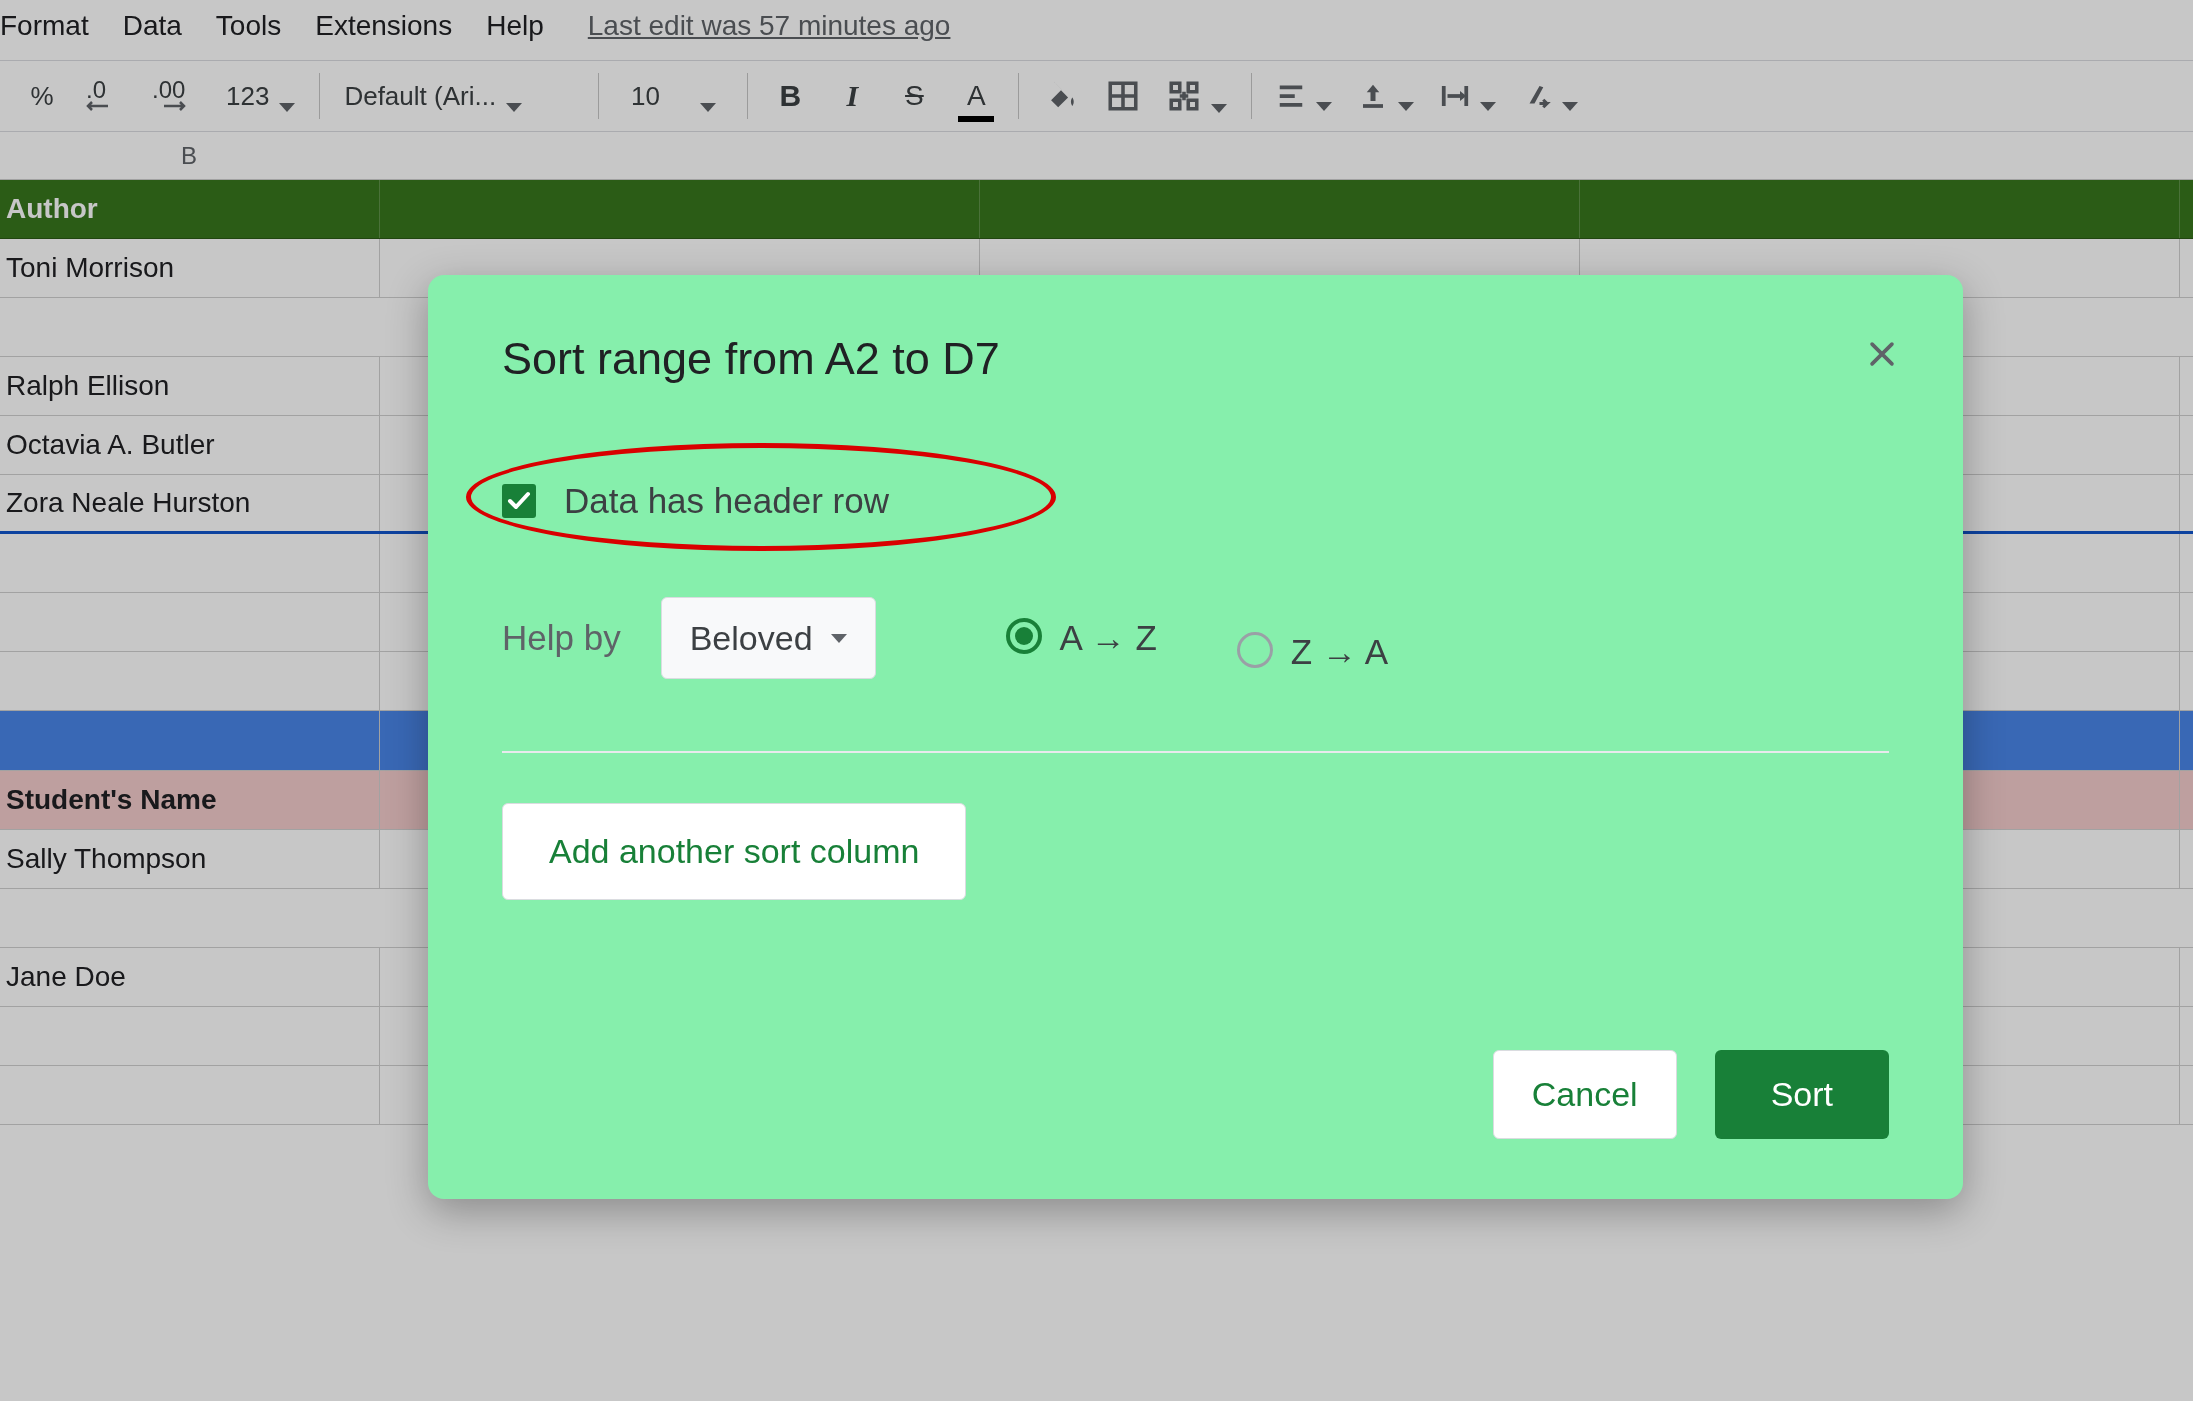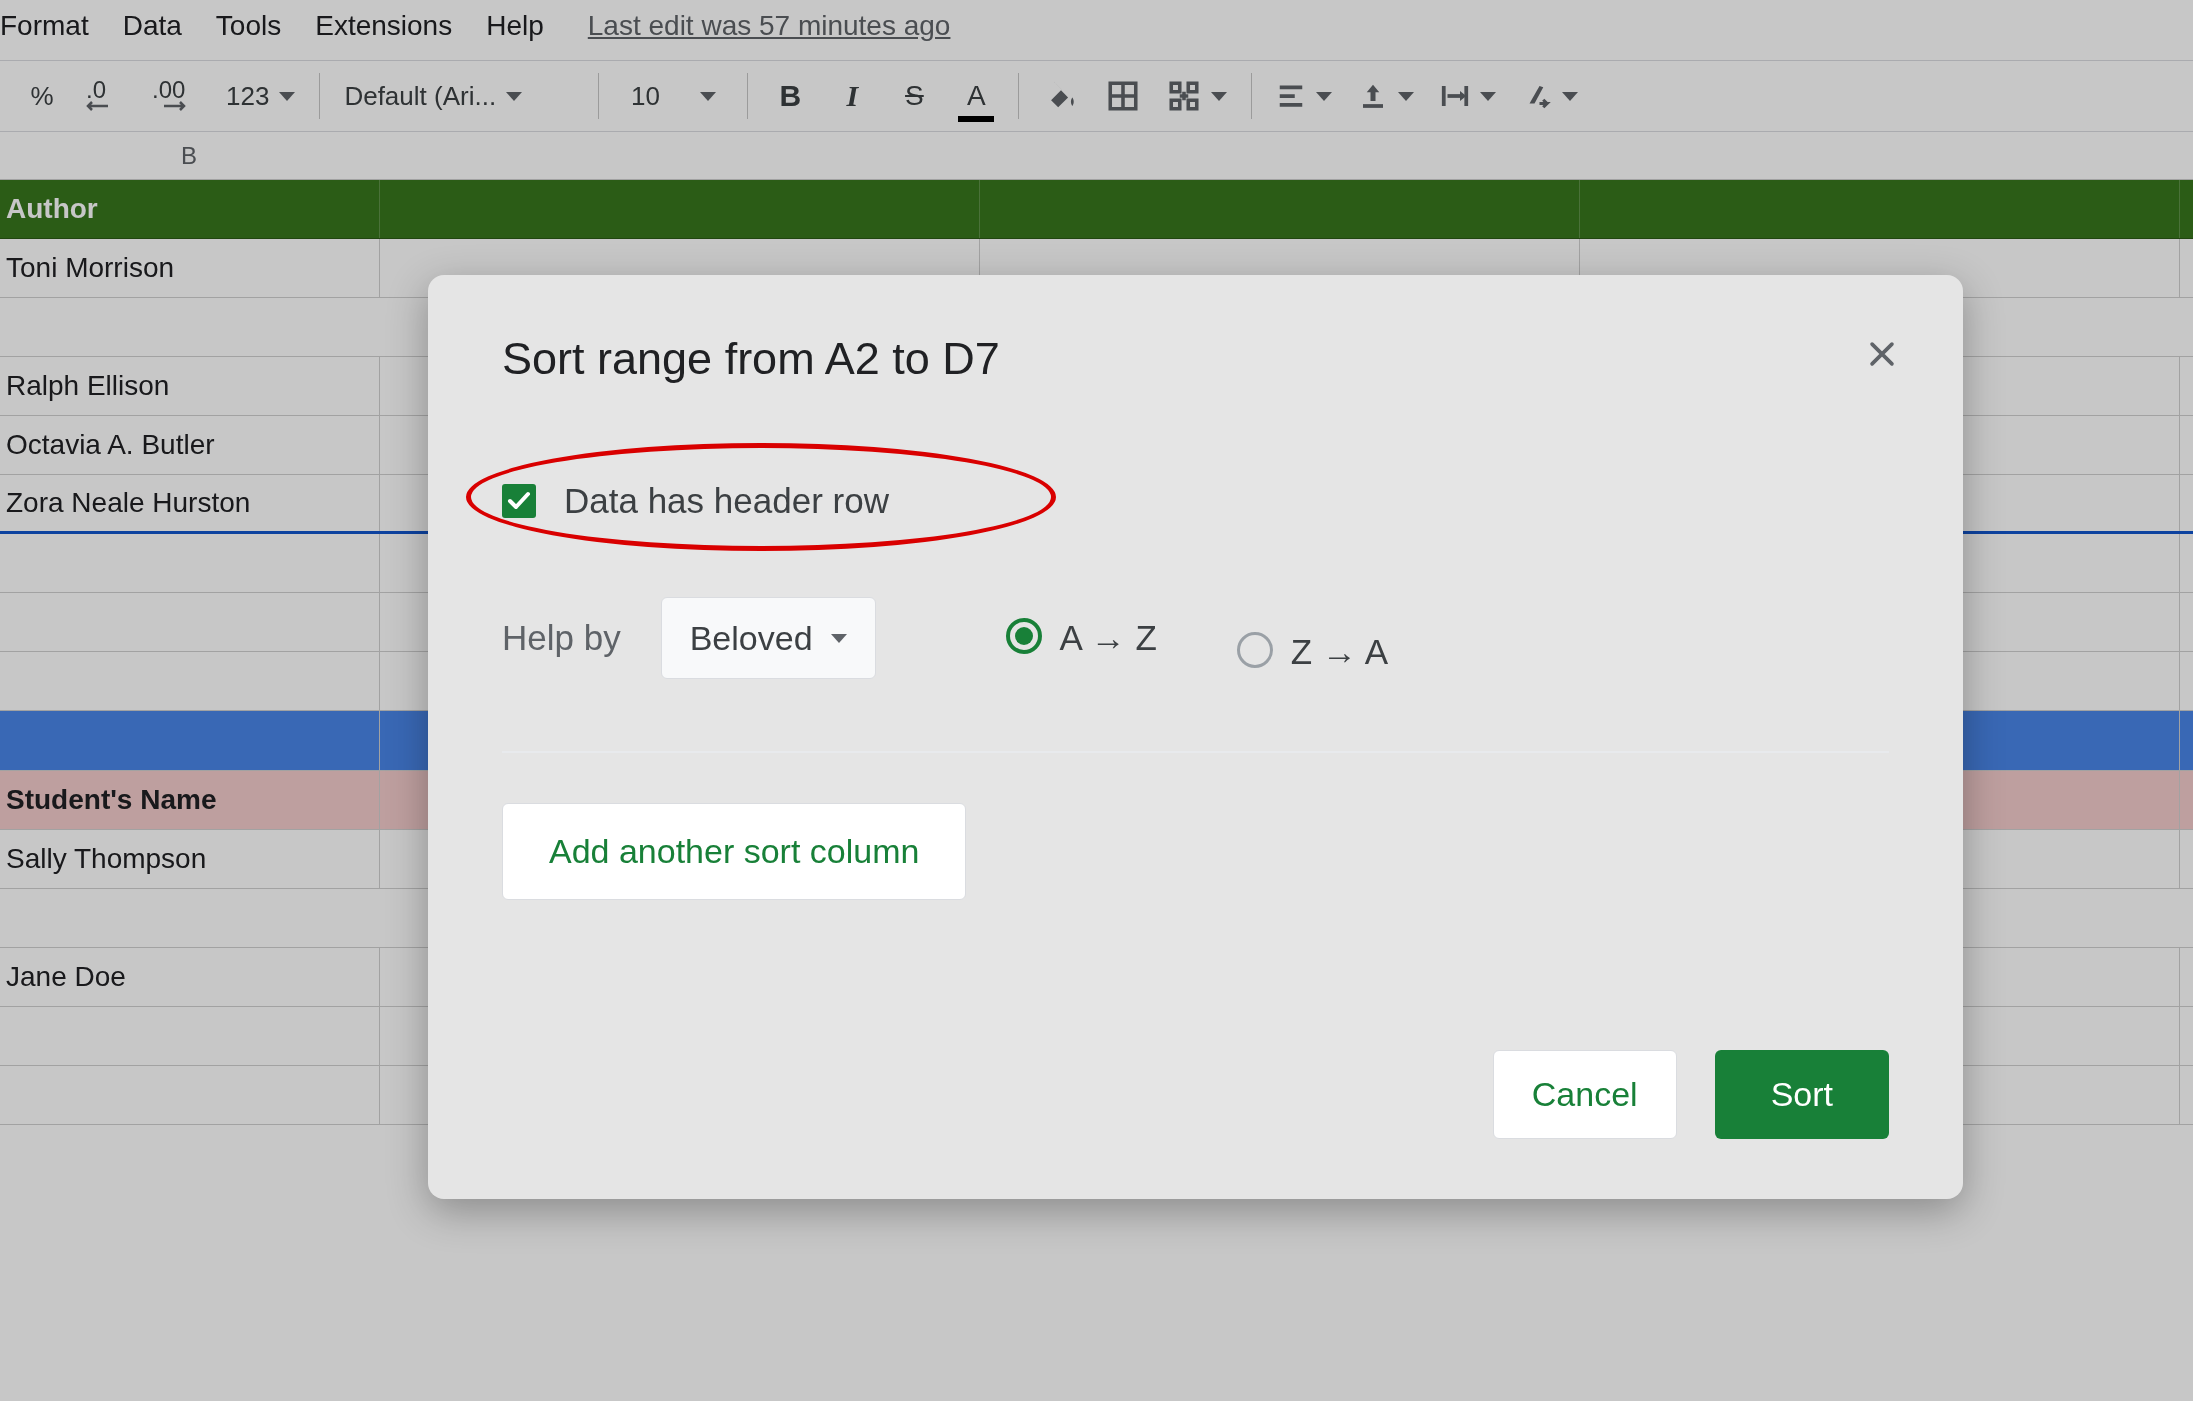--- a/index.html
+++ b/index.html
@@ -9,21 +9,21 @@
   
   .menubar { display: flex; align-items: center; gap: 34px; padding: 10px 0 18px 0; font-size: 28px; color: #202124; }
   .menubar .item { cursor: pointer; }
   .menubar .edit-status { text-decoration: underline; color: #5f6368; margin-left: 10px; }
 
   
   .toolbar { display: flex; align-items: center; gap: 0; padding: 12px 0; border-top: 1px solid #dadce0; border-bottom: 1px solid #dadce0; font-size: 26px; color: #3c4043; }
   .toolbar .grp { display: flex; align-items: center; gap: 26px; padding: 0 24px; }
   .toolbar .sep { width: 1px; height: 46px; background: #c7c7c7; }
   .toolbar .btn { display: inline-flex; align-items: center; justify-content: center; min-width: 36px; height: 44px; cursor: pointer; }
-  .toolbar .drop { display: inline-flex; align-items: center; gap: 10px; cursor: pointer; }
+  .toolbar .drop { display: inline-flex; align-items: flex-end; gap: 10px; cursor: pointer; }
   .tri { width: 0; height: 0; border-left: 8px solid transparent; border-right: 8px solid transparent; border-top: 9px solid #5f6368; display:inline-block; }
   .toolbar .pct { font-weight: 500; }
   .toolbar svg { display:block; }
   .toolbar .textcolor { position: relative; }
   .toolbar .textcolor .bar { position: absolute; left: 0; right: 0; bottom: -4px; height: 6px; background: #000; }
 
   
   .grid { position: relative; width: 100%; }
   .colhdr { display: flex; height: 48px; align-items: center; font-size: 24px; color: #5f6368; border-bottom: 1px solid #cfcfcf; }
   .colhdr .cell { text-align: center; }
@@ -42,21 +42,21 @@
   .row.header1 { background: #38761d; color: #fff; font-weight: 700; border-bottom: 1px solid #2b5a15; }
   .row.header1 .cell { border-right-color: rgba(255,255,255,0.2); }
   .row.blank { border-bottom: 1px solid #d0d0d0; }
   .row.thickbot { border-bottom: 3px solid #1155cc; }
 
   .row.bluebar { background: #4a86e8; height: 60px; }
   .row.pink { background: #f4cccc; font-weight: 700; }
 
   
   .overlay { position: absolute; inset: 0; background: rgba(0,0,0,0.22); }
-  .dialog { position: absolute; left: 428px; top: 275px; width: 1535px; height: 924px; background: #e5e5e5; border-radius: 16px; box-shadow: 0 12px 40px rgba(0,0,0,0.3); padding: 58px 74px 48px 74px; font-family: "Google Sans", Arial, sans-serif; }
+  .dialog { position: absolute; left: 428px; top: 275px; width: 1535px; height: 924px; background: #86efac; border-radius: 16px; box-shadow: 0 12px 40px rgba(0,0,0,0.3); padding: 58px 74px 48px 74px; font-family: "Google Sans", Arial, sans-serif; }
   .dialog .title { font-size: 45px; color: #202124; font-weight: 400; letter-spacing: 0; }
   .dialog .close { position: absolute; top: 62px; right: 64px; cursor: pointer; }
   .dialog .close svg { width: 34px; height: 34px; }
 
   .dialog .checkbox-row { display: flex; align-items: center; gap: 28px; margin-top: 96px; position: relative; }
   .dialog .checkbox { width: 34px; height: 34px; background: #188038; display: flex; align-items: center; justify-content: center; border-radius: 3px; }
   .dialog .checkbox svg { width: 24px; height: 20px; }
   .dialog .checkbox-label { font-size: 35px; color: #3c4043; }
 
   

